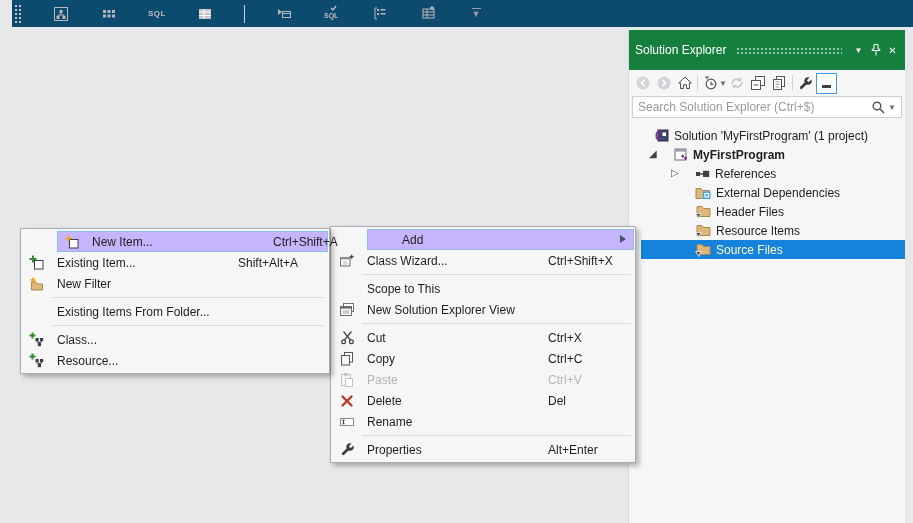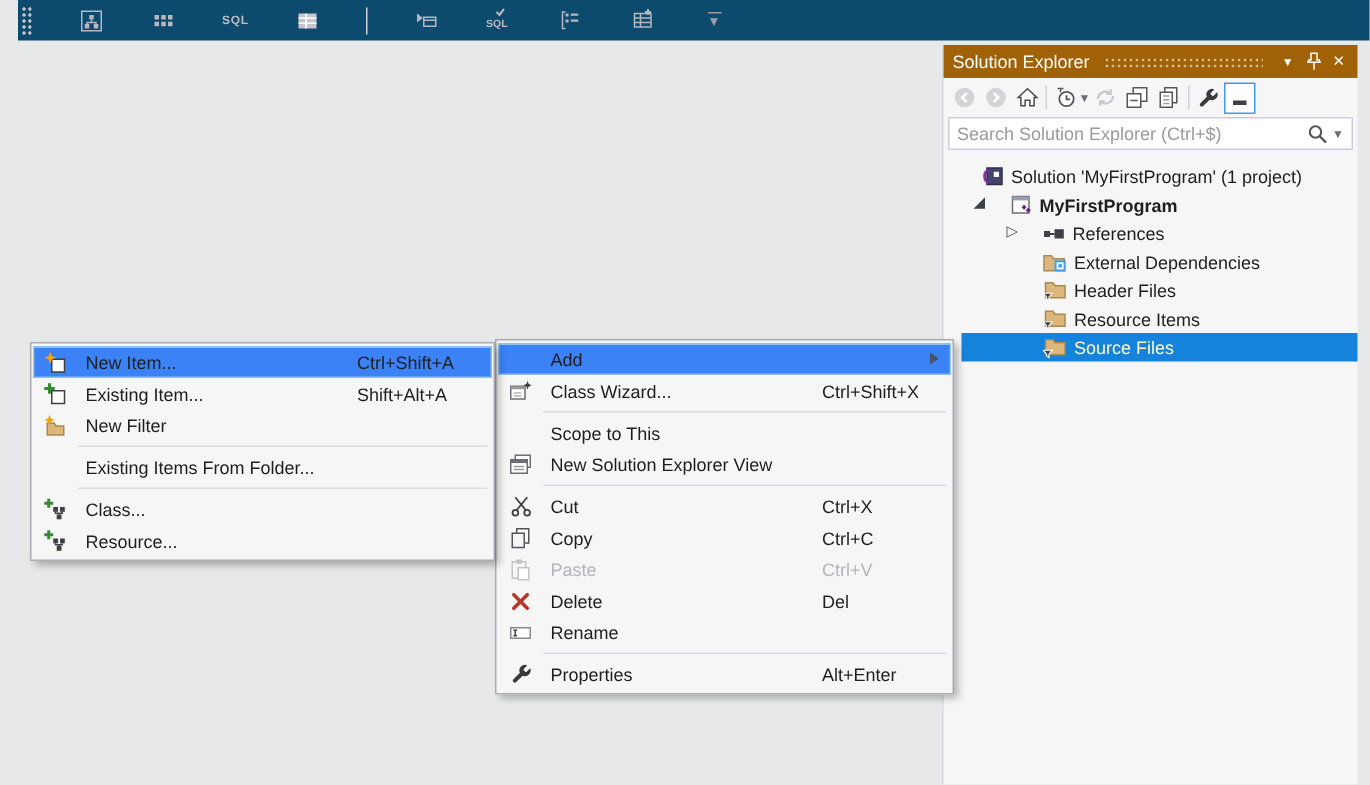--- a/index.html
+++ b/index.html
@@ -20,21 +20,21 @@
   .tb-btn { width:24px; height:24px; display:flex; align-items:center;
     justify-content:center; color:#B7B7BD; flex:none; }
   .tb-sep { width:1px; height:18px; background:#D2D2D8; margin:0 3px; flex:none; }
   .tb-sql { font-size:8px; font-weight:bold; letter-spacing:0.5px; color:#BCBCC2; }
   .tb-caret { font-size:9px; color:#9C9CA2; line-height:1; }
   .tb-caret .bar { display:block; width:9px; height:1.5px; background:#9C9CA2; margin:0 auto 1px; }
 
   
   .se-panel { position:absolute; left:628px; top:30px; width:277px; height:493px;
     background:#F6F6F6; border-left:1px solid #D8D8DE; }
-  .se-title { height:22px; background:#a16207; color:#fff; display:flex;
+  .se-title { height:40px; background:#15803d; color:#fff; display:flex;
     align-items:center; padding:0 4px 0 6px; }
   .se-title-label { flex:none; }
   .se-title-texture { flex:1; height:9px; margin:3px 8px 0 10px;
     background-image:radial-gradient(rgba(255,255,255,0.55) 0.9px, transparent 1.1px);
     background-size:4px 4px; }
   .se-title-btn { width:17px; height:17px; display:flex; align-items:center;
     justify-content:center; color:#fff; flex:none; font-size:10px; }
 
   .se-toolbar { height:26px; display:flex; align-items:center; padding-left:3px; }
   .se-tb-btn { width:21px; height:21px; display:flex; align-items:center;
@@ -64,21 +64,21 @@
 
   
   .menu { position:absolute; background:#F6F6F6; border:1px solid #ABABB3;
     box-shadow:3px 3px 5px rgba(0,0,0,0.28); padding:2px 1px; }
   #add-submenu { left:20px; top:228px; width:310px; z-index:30; }
   #main-menu   { left:330px; top:226px; width:306px; z-index:20; }
   .mi { height:21px; display:flex; align-items:center; position:relative; }
   .mi .ico { width:30px; display:flex; align-items:center; justify-content:center; flex:none; }
   .mi .lbl { padding-left:5px; white-space:nowrap; }
   .mi .sc  { position:absolute; left:216px; white-space:nowrap; }
-  .mi.hl { background:#3b82f6; outline:1px solid #8FC0EA; outline-offset:-1px; }
+  .mi.hl { background:#c4b5fd; outline:1px solid #8FC0EA; outline-offset:-1px;margin-left:35px; }
   .mi.disabled .lbl, .mi.disabled .sc { color:#B5B5B9; }
   .msep { border-top:1px solid #DCDCE0; margin:3px 3px 3px 30px; }
   .sub-arrow { position:absolute; right:8px; top:6px; width:0; height:0;
     border:4px solid transparent; border-left:6px solid #44546F; border-right:0; }
 </style>
 </head>
 <body>
 
 <div class="toolbar">
   <div class="drag-dots"></div>

